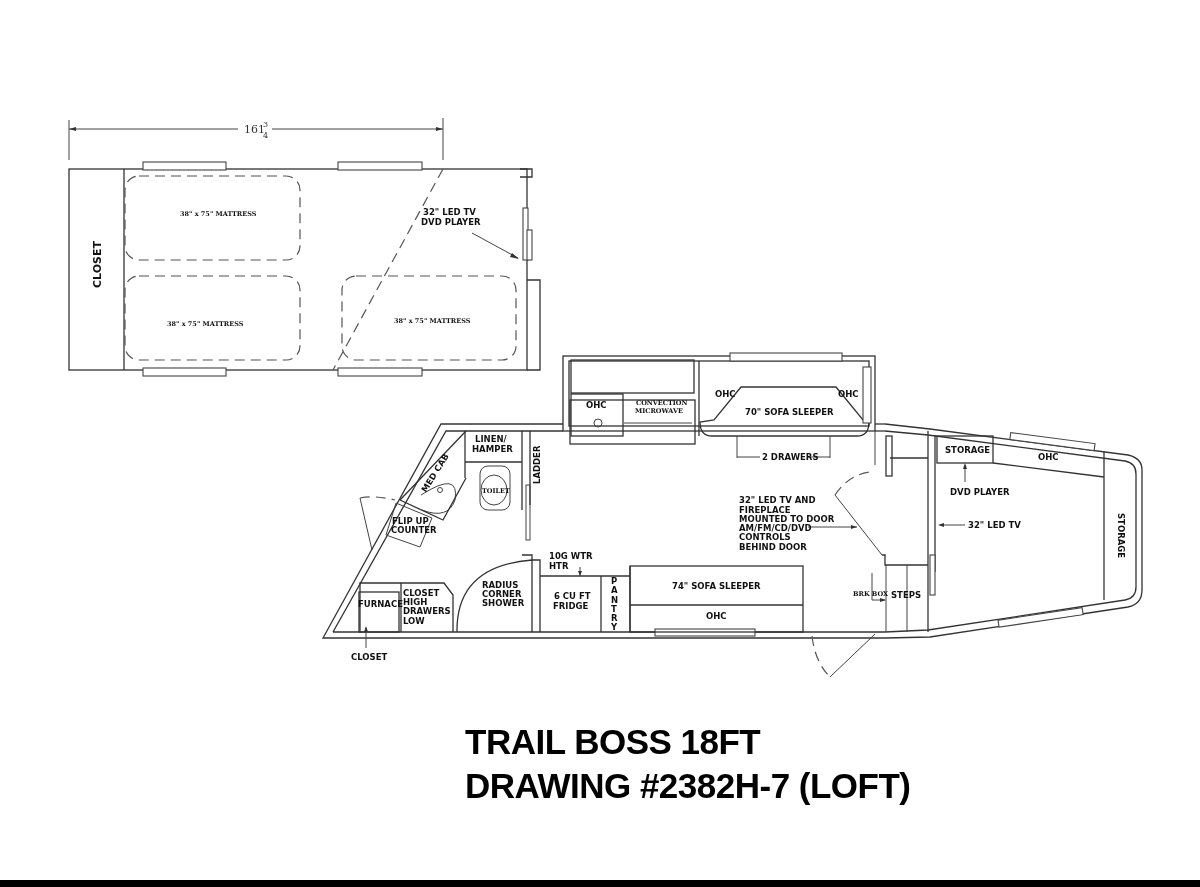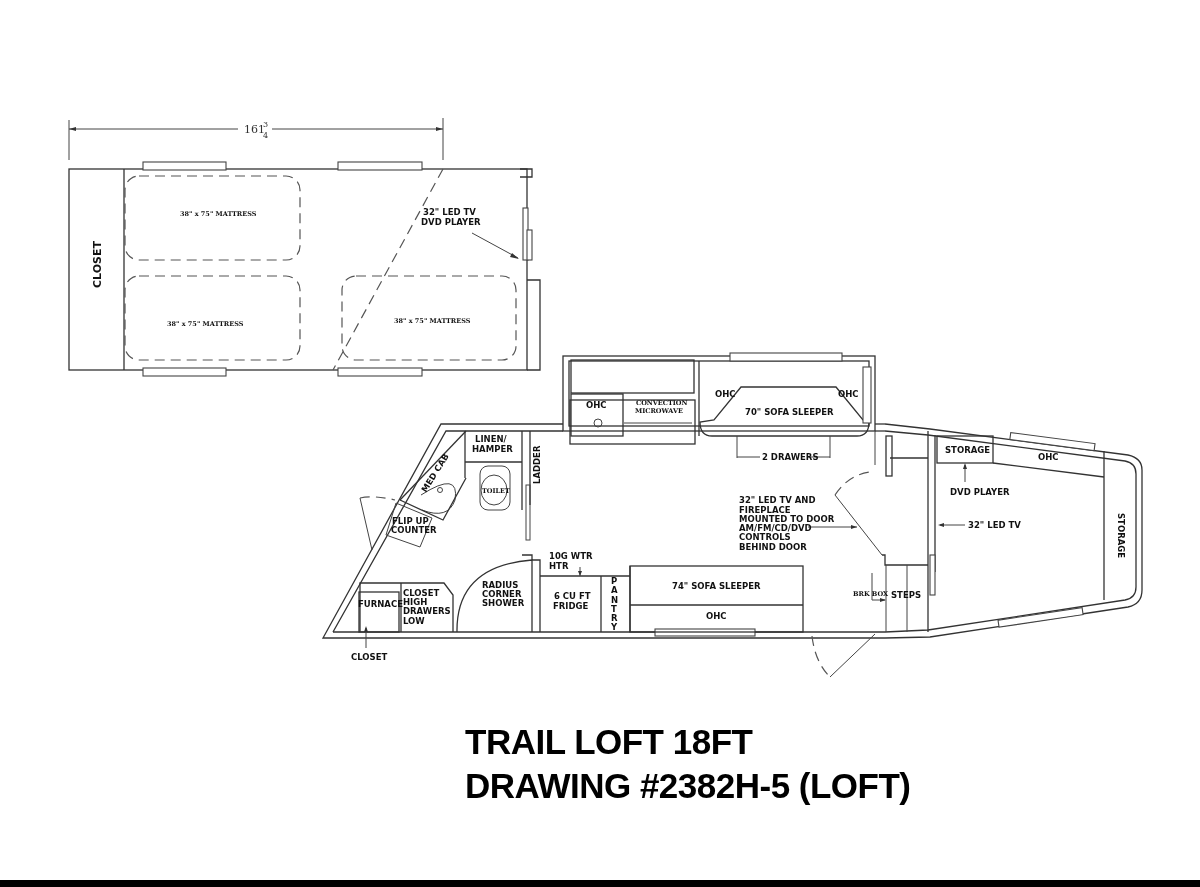--- a/index.html
+++ b/index.html
@@ -230,15 +230,15 @@
       <line class="ln" x1="1104" y1="451" x2="1104" y2="600"></line>
       <text class="lbl" x="945" y="453">STORAGE</text>
       <text class="lbl" x="1038" y="460">OHC</text>
       <text class="lbl" x="950" y="495">DVD PLAYER</text>
       <text class="lbl" x="968" y="528">32" LED TV</text>
       <text class="lbl" transform="translate(1118,513) rotate(90)">STORAGE</text>
     </g>
   </g>
 </svg>
 
-<div id="title1" class="title">TRAIL LOFT 18FT</div>
-<div id="title2" class="title">DRAWING #2382H-5 (LOFT)</div>
+<div id="title1" class="title">TRAIL BOSS 18FT</div>
+<div id="title2" class="title">DRAWING #2382H-7 (LOFT)</div>
 <div id="bottom-bar"></div>
 
 </body></html>

